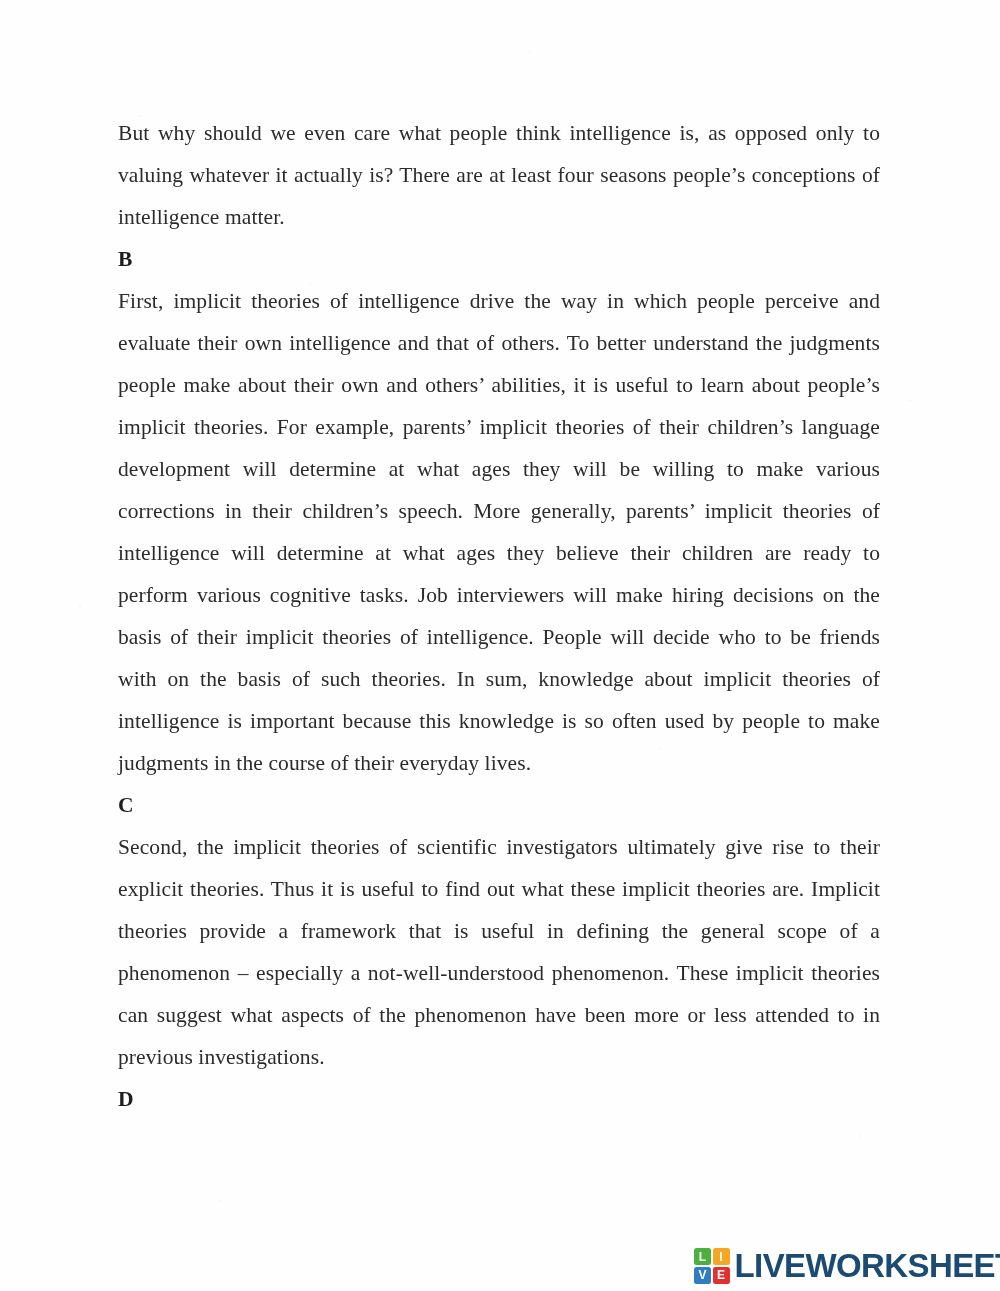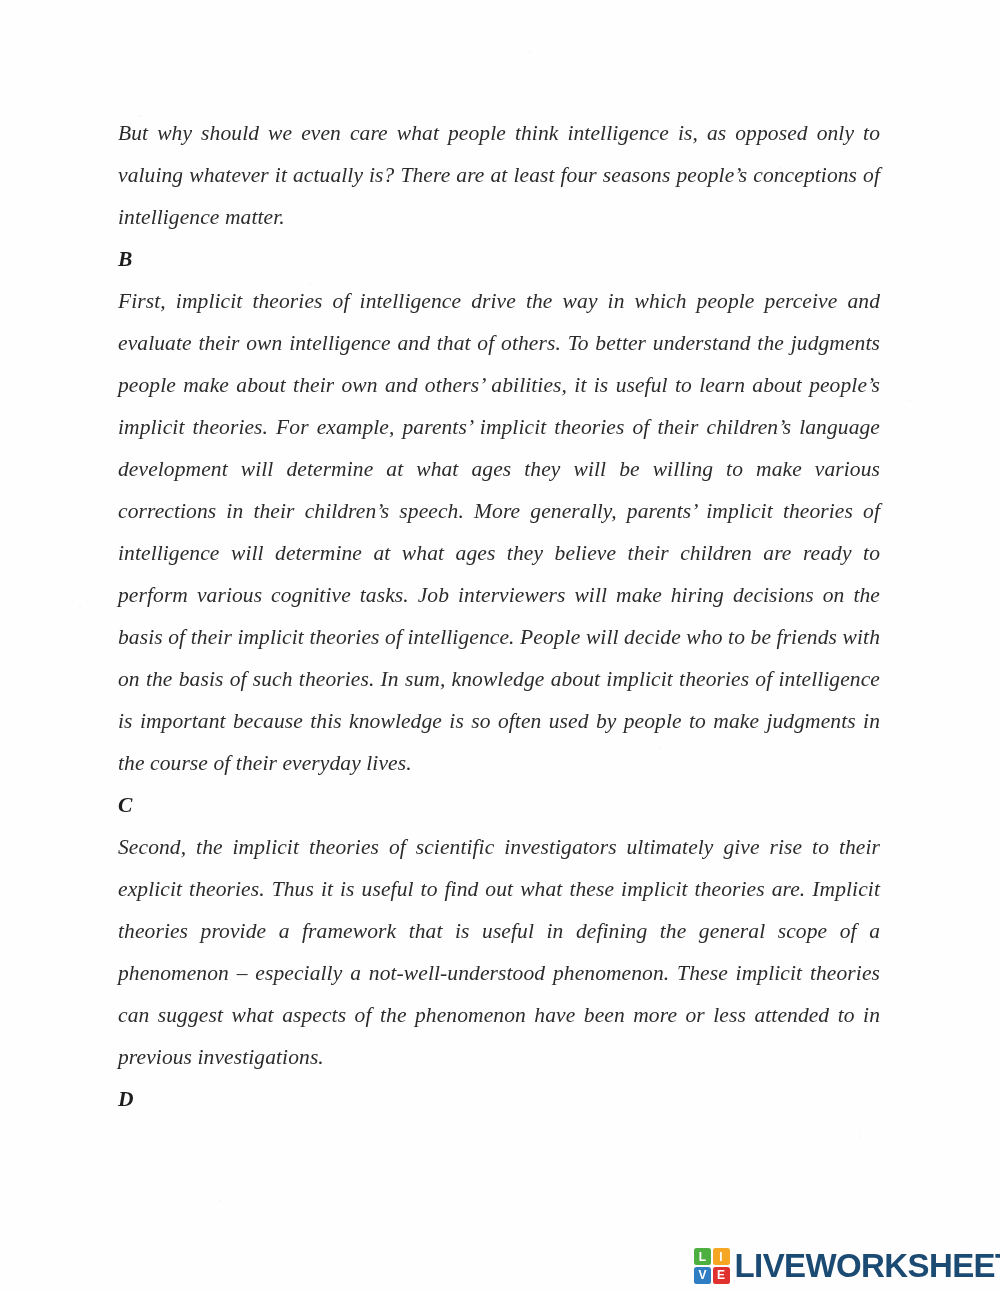--- a/index.html
+++ b/index.html
@@ -44,21 +44,20 @@
       radial-gradient(circle at 86% 88%, rgba(170,160,170,0.15) 0.6px, transparent 1.2px),
       radial-gradient(circle at 22% 93%, rgba(170,160,170,0.14) 0.6px, transparent 1.2px);
     background-size: 100% 100%;
   }
 
   .content {
     position: absolute;
     left: 118px;
     top: 112px;
     width: 762px;
-    font-style: italic;
   }
 
   p.body-text {
     margin: 0;
     font-size: 21.5px;
     line-height: 42px;
     text-align: justify;
     text-justify: inter-word;
     letter-spacing: 0.1px;
     color: #2b2b2b;

